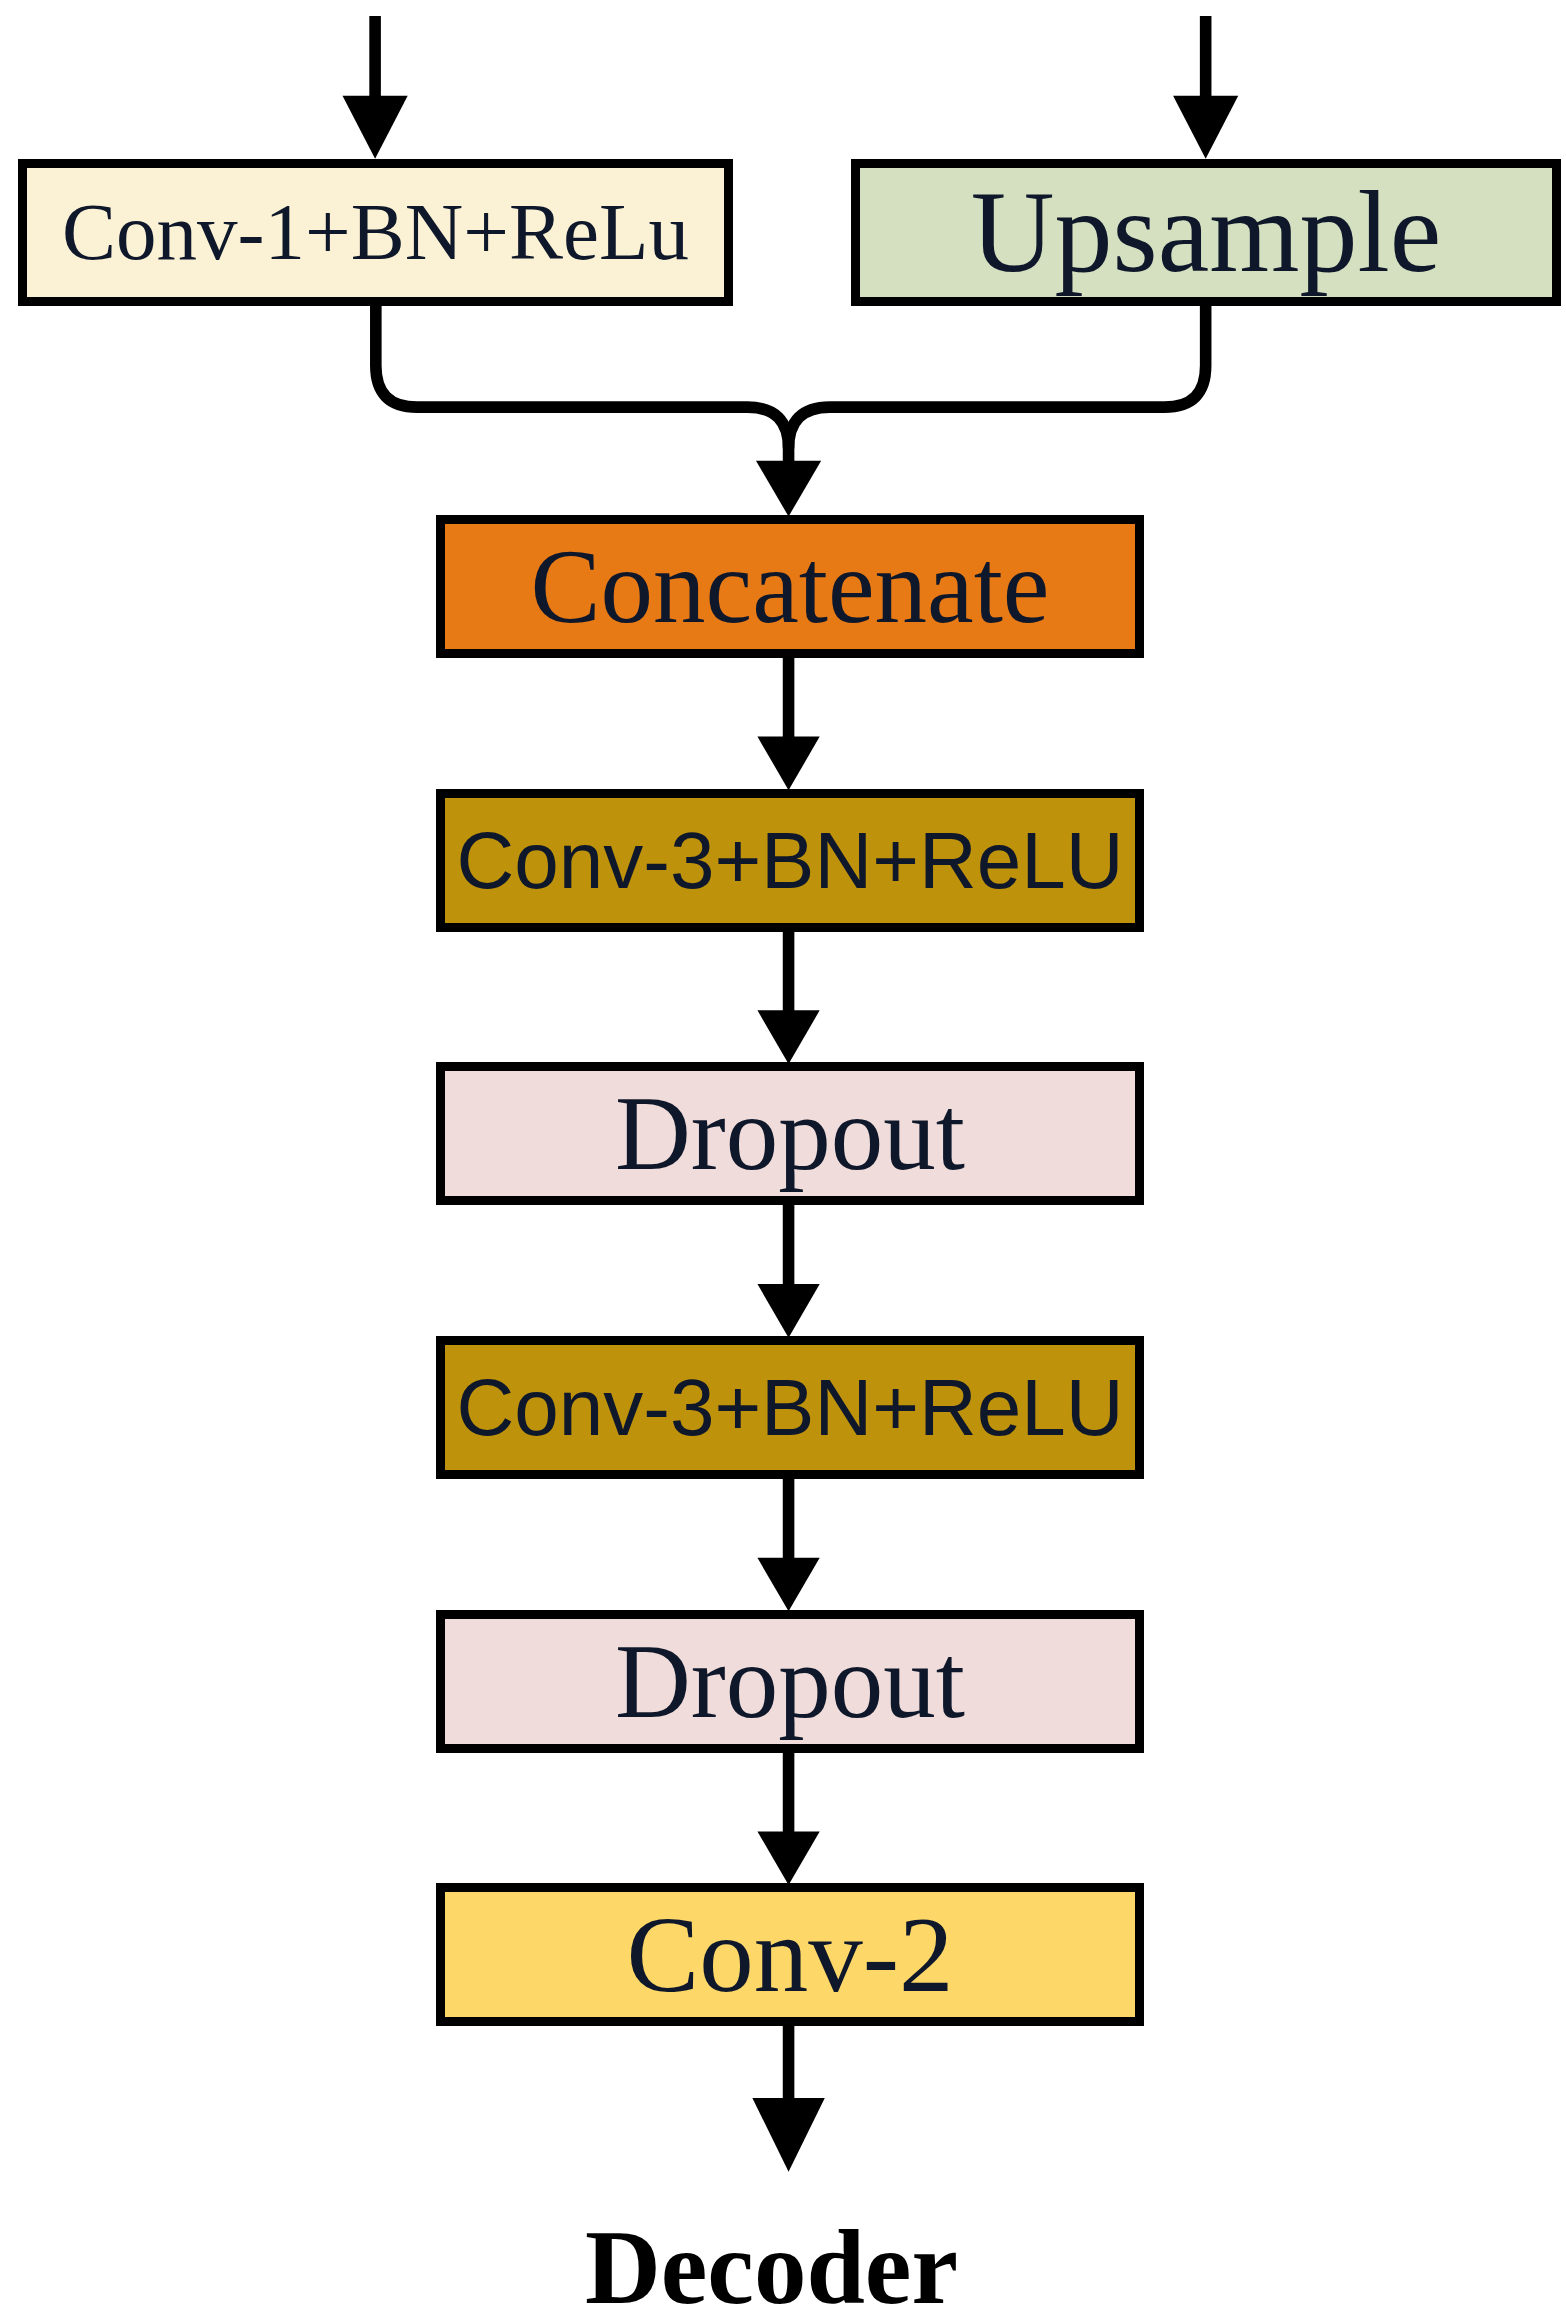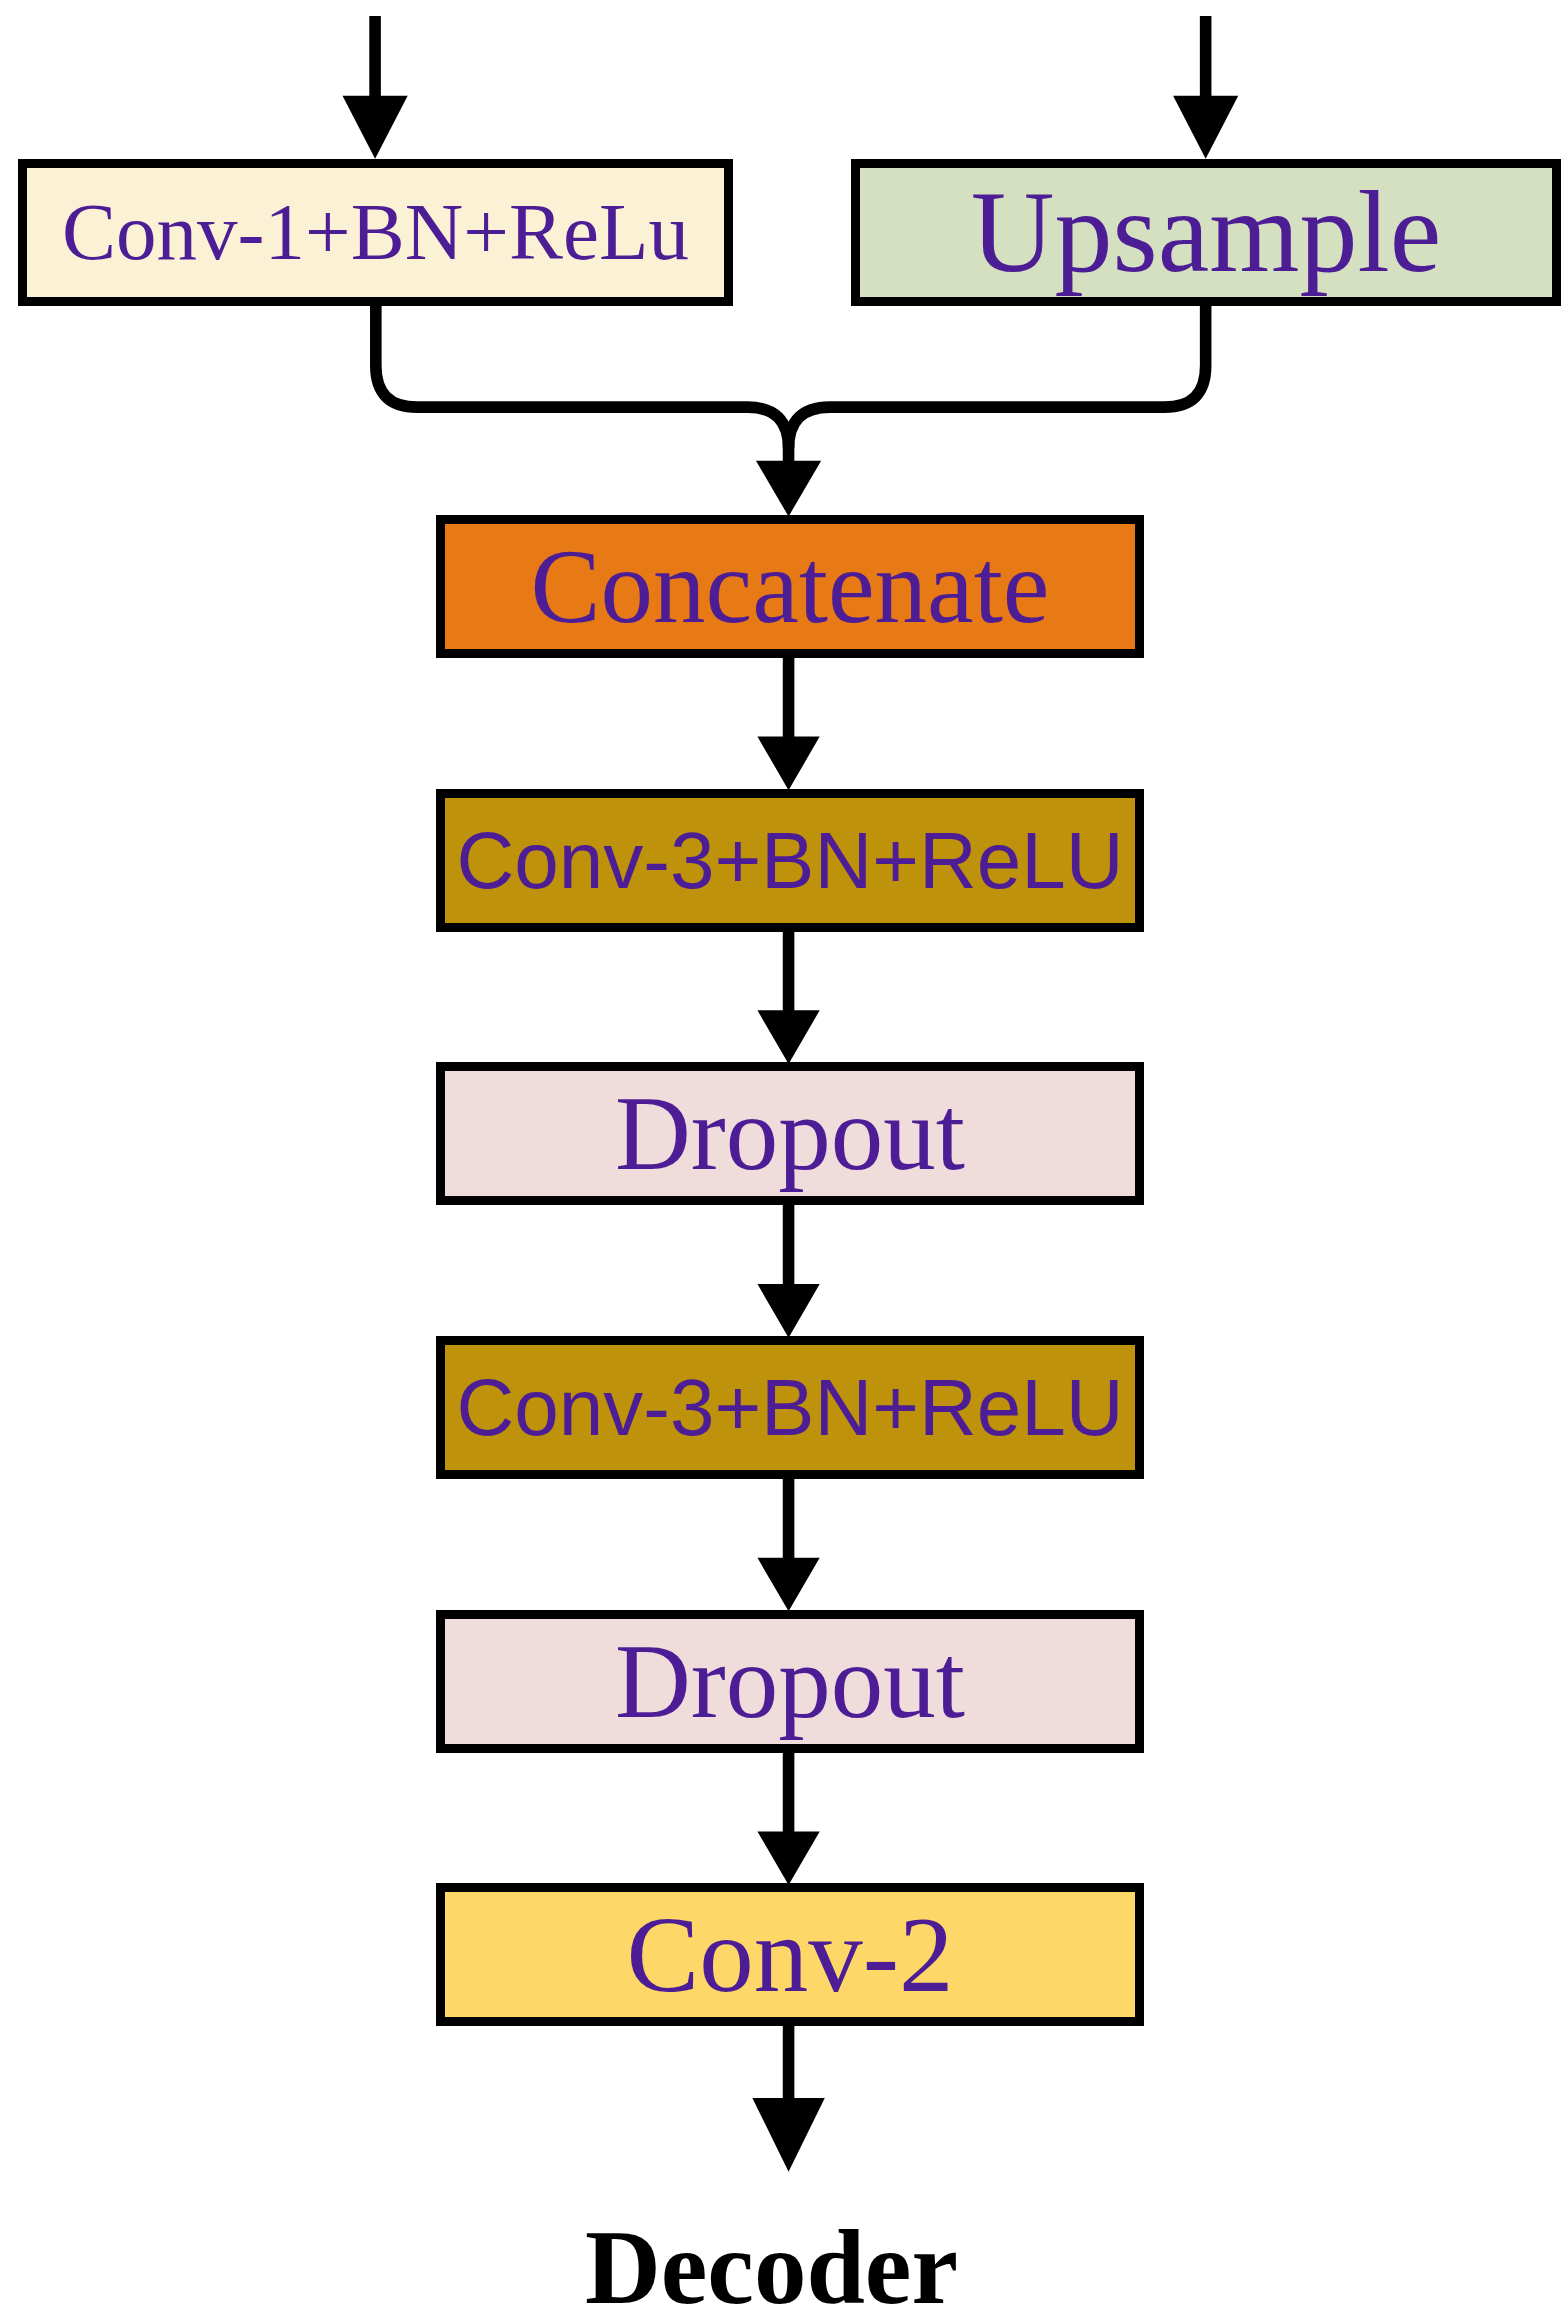--- a/index.html
+++ b/index.html
@@ -10,21 +10,21 @@
     font-family:"Liberation Serif", serif;
     overflow:hidden;
   }
   svg.wires { position:absolute; left:0; top:0; width:1567px; height:2319px; }
 
   .node {
     position:absolute;
     box-sizing:border-box;
     border:9.4px solid #000000;
     display:flex; align-items:center; justify-content:center;
-    color:#4c1d95;
+    color:#0f172a;
     white-space:nowrap;
   }
   
   .node.top-left  { left:18px;   top:159px; width:715px; height:147px; font-size:81px; }
   .node.top-right { left:851px; top:159px; width:710px; height:147px; font-size:116px; }
 
   
   .node.col { left:436px; width:708px; height:143px; }
   .row0 { top:515px;  font-size:105px; }
   .row1 { top:789px; font-family:"Liberation Sans", sans-serif; font-size:80px; }

